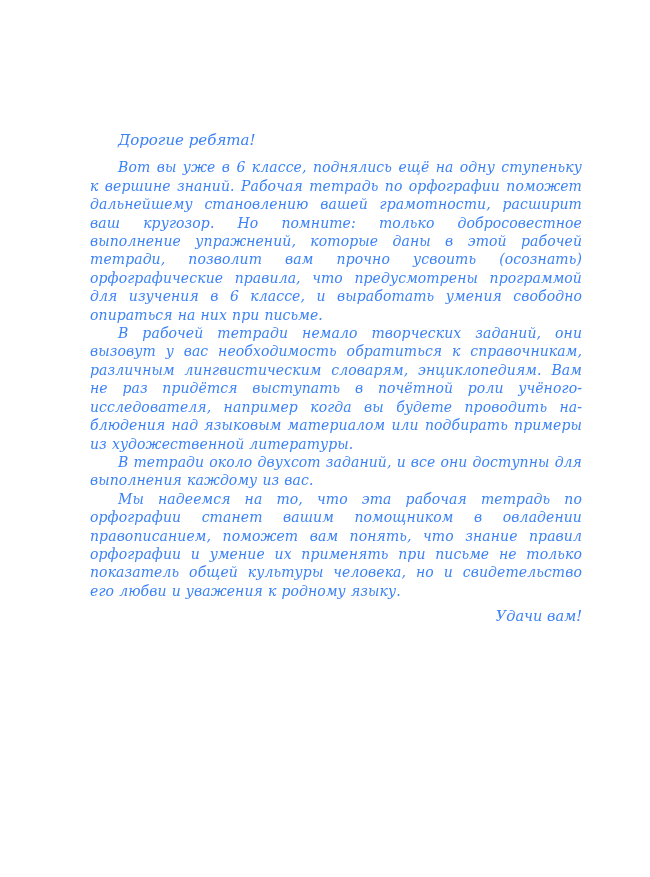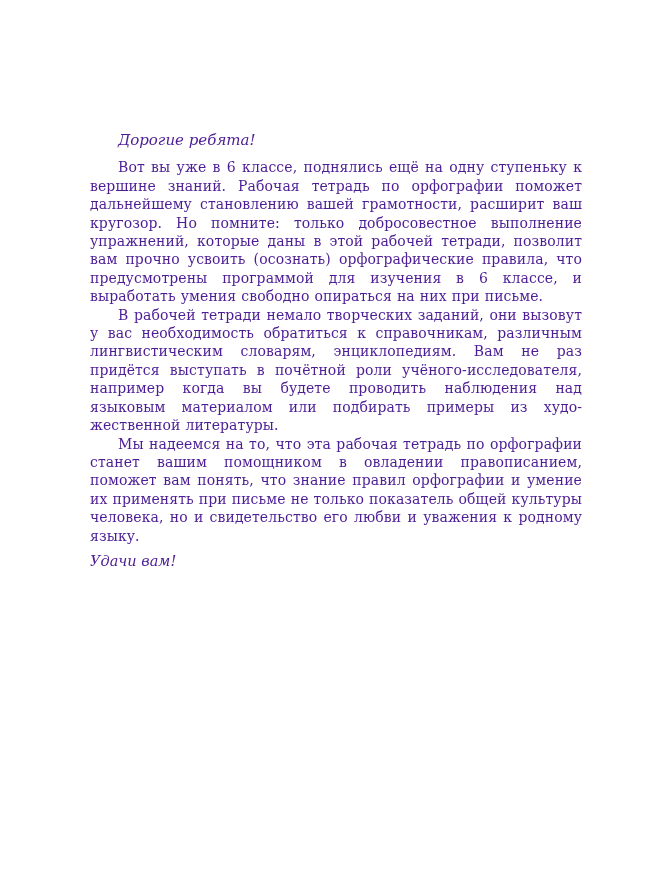--- a/index.html
+++ b/index.html
@@ -15,44 +15,47 @@
     overflow: hidden;
   }
   .text-block {
     position: absolute;
     left: 90px;
     top: 131px;
     width: 492px;
     font-family: "DejaVu Serif", "Liberation Serif", serif;
     font-size: 14px;
     line-height: 18.4px;
-    color: #4c1d95;
+    color: #3b82f6;
   }
   .greeting {
     margin: 0 0 9px 28px;
     font-style: italic;
     font-size: 15px;
   }
   .body-p {
     margin: 0;
     text-align: justify;
     text-indent: 28px;
     word-spacing: 0.5px;
     letter-spacing: 0.1px;
+    font-style: italic;
   }
   .signature {
     margin: 7px 0 0 0;
+    text-align: right;
     font-style: italic;
     font-size: 14.5px;
   }
 </style>
 </head>
 <body>
 
 <div class="viewport">
   <div class="text-block">
     <p class="greeting">Дорогие ребята!</p>
     <p class="body-p">Вот вы уже в 6 классе, поднялись ещё на одну ступеньку к вершине знаний. Рабочая тетрадь по орфографии поможет дальнейшему ста­новлению вашей грамотности, расширит ваш кругозор. Но помните: только добросовестное выполнение упражнений, которые даны в этой рабочей тетради, позволит вам прочно усвоить (осознать) орфографиче­ские правила, что предусмотрены программой для изучения в 6 классе, и выработать умения свободно опираться на них при письме.</p>
     <p class="body-p">В рабочей тетради немало творческих заданий, они вызовут у вас не­обходимость обратиться к справочникам, различным лингвистическим словарям, энциклопедиям. Вам не раз придётся выступать в почётной роли учёного-исследователя, например когда вы будете проводить на­блюдения над языковым материалом или подбирать примеры из худо­жественной литературы.</p>
+    <p class="body-p">В тетради около двухсот заданий, и все они доступны для выполне­ния каждому из вас.</p>
     <p class="body-p">Мы надеемся на то, что эта рабочая тетрадь по орфографии станет вашим помощником в овладении правописанием, поможет вам понять, что знание правил орфографии и умение их применять при письме не только показатель общей культуры человека, но и свидетельство его любви и уважения к родному языку.</p>
     <p class="signature">Удачи вам!</p>
   </div>
 </div>
 
 </body></html>

